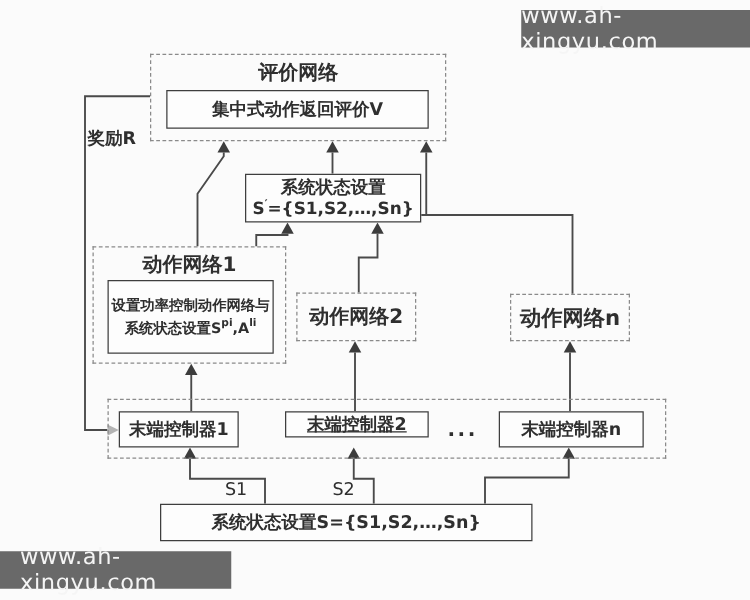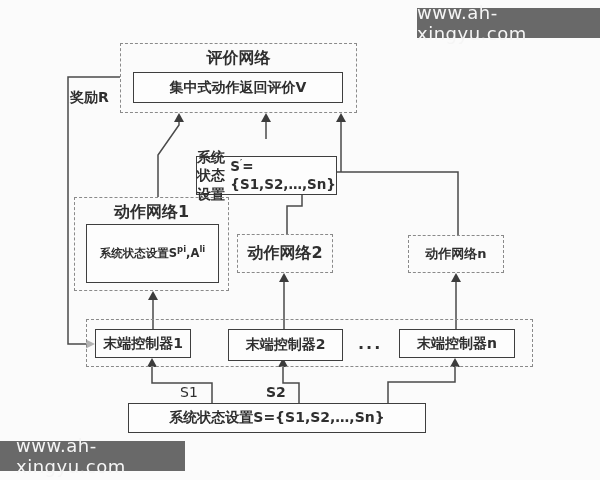--- a/index.html
+++ b/index.html
@@ -24,21 +24,21 @@
   }
   .small-text{
     font-size:11.5px;font-weight:600;line-height:1.5;text-align:center;color:#2f2f2f;
     flex-direction:column;
   }
   sup{font-size:8.5px;vertical-align:super;line-height:0;}
   .lbl{
     font-size:14px;font-weight:600;color:#2f2f2f;white-space:nowrap;
   }
   .formula{font-size:13.5px;font-weight:600;}
-  .two-line{display:flex;align-items:center;justify-content:center;line-height:1.3;margin-top:17px;}
+  .two-line{display:flex;flex-direction:column;align-items:center;justify-content:center;line-height:1.3;}
   .watermark{
     background:#696969;color:#f5f5f5;font-size:18px;
     display:flex;align-items:center;letter-spacing:0.5px;
   }
   .wm-top{justify-content:center;}
   .wm-bottom{padding-left:16px;}
   .dots{font-size:16px;font-weight:700;color:#2f2f2f;letter-spacing:2px;}
   svg{position:absolute;top:0;left:0;}
   svg polyline, svg line{fill:none;stroke:#4a4a4a;stroke-width:1.5;}
   svg polygon{fill:#3c3c3c;stroke:none;}
@@ -109,55 +109,56 @@
   </g>
 </svg>
 
 <div class="abs dashed-box" style="left:120px;top:43px;width:237px;height:70px;">
   <div class="box-title">评价网络</div>
 </div>
 <div class="abs solid-box" style="left:133px;top:72px;width:210px;height:31px;">
   <span>集中式动作返回评价V</span>
 </div>
 
-<div class="abs lbl" style="left:70px;top:89px;">奖励R</div>
+<div class="abs lbl" style="left:70px;top:102px;">奖励R</div>
 
 <div class="abs solid-box two-line" style="left:196px;top:139px;width:141px;height:39px;">
   <div style="font-size:14px;">系统状态设置</div>
   <div class="formula"><span>S</span><sup>′</sup><span>={S1,S2,…,Sn}</span></div>
 </div>
 
 <div class="abs dashed-box" style="left:74px;top:197px;width:155px;height:94px;">
   <div class="box-title">动作网络1</div>
 </div>
 <div class="abs solid-box small-text" style="left:86px;top:224px;width:133px;height:59px;">
+  <div>设置功率控制动作网络与</div>
   <div><span>系统状态设置S</span><sup>pi</sup><span>,A</span><sup>li</sup></div>
 </div>
 
 <div class="abs dashed-box solid-box" style="left:237px;top:234px;width:96px;height:39px;border:1px dashed #8a8a8a;background:transparent;font-size:16px;">
   <span>动作网络2</span>
 </div>
-<div class="abs dashed-box solid-box" style="left:408px;top:235px;width:96px;height:38px;border:1px dashed #8a8a8a;background:transparent;font-size:13px;">
+<div class="abs dashed-box solid-box" style="left:408px;top:235px;width:96px;height:38px;border:1px dashed #8a8a8a;background:transparent;font-size:17px;">
   <span>动作网络n</span>
 </div>
 
 <div class="abs dashed-box" style="left:86px;top:319px;width:447px;height:48px;"></div>
 <div class="abs solid-box" style="left:95px;top:329px;width:96px;height:29px;">
   <span>末端控制器1</span>
 </div>
-<div class="abs solid-box" style="left:228px;top:329px;width:115px;height:32px;">
+<div class="abs solid-box" style="left:228px;top:329px;width:115px;height:21px;text-decoration:underline;">
   <span>末端控制器2</span>
 </div>
 <div class="abs dots" style="left:358px;top:334px;">...</div>
 <div class="abs solid-box" style="left:399px;top:329px;width:116px;height:29px;">
   <span>末端控制器n</span>
 </div>
 
 <div class="abs lbl" style="left:180px;top:384px;font-weight:400;">S1</div>
-<div class="abs lbl" style="left:266px;top:384px;font-weight:700;">S2</div>
+<div class="abs lbl" style="left:266px;top:384px;font-weight:400;">S2</div>
 <div class="abs lbl" style="left:362px;top:406px;font-weight:400;">Sn</div>
 
 <div class="abs solid-box" style="left:128px;top:403px;width:298px;height:30px;">
   <span>系统状态设置S={S1,S2,…,Sn}</span>
 </div>
 
 <div class="abs watermark wm-top" style="left:417px;top:8px;width:183px;height:30px;">www.ah-xingyu.com</div>
 <div class="abs watermark wm-bottom" style="left:0px;top:441px;width:185px;height:30px;">www.ah-xingyu.com</div>
 
 </body></html>

